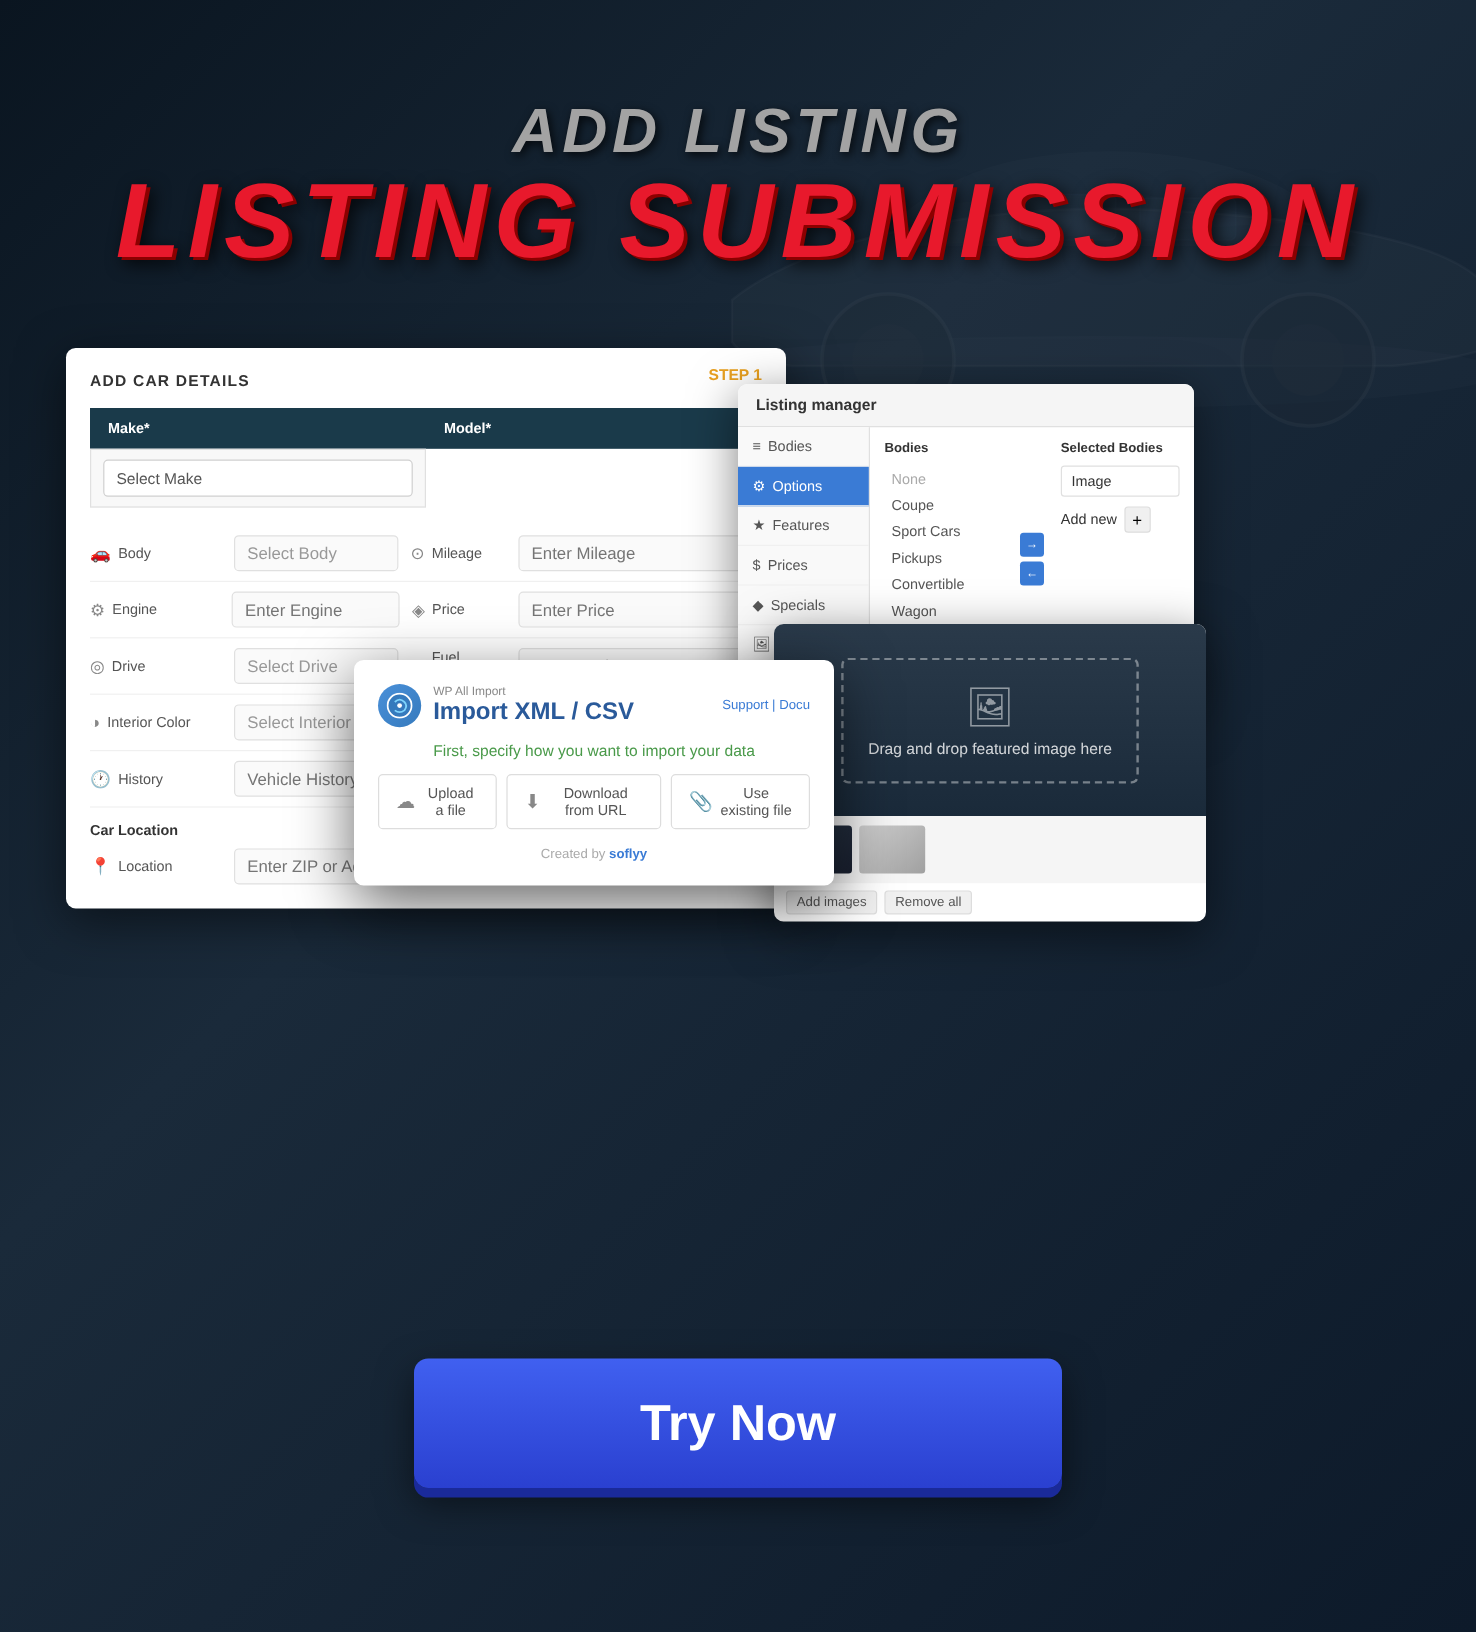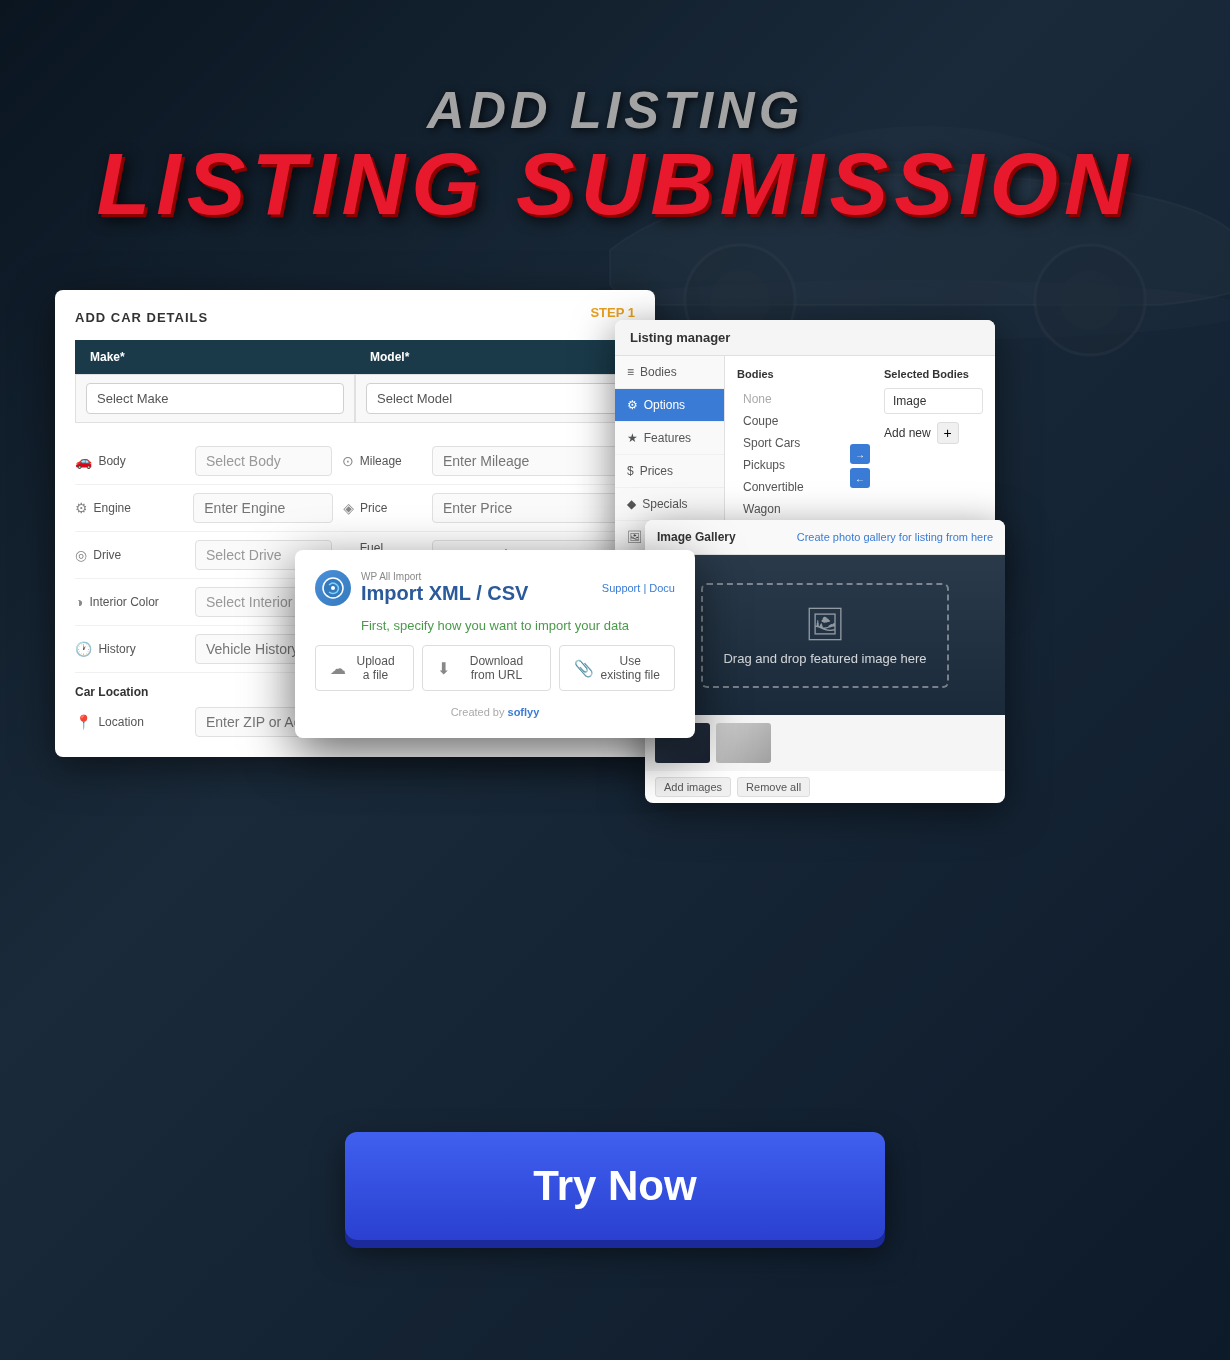--- a/index.html
+++ b/index.html
@@ -524,25 +524,20 @@
       <div class="form-col">
         <div class="form-col-header">Make*</div>
         <div class="form-col-body">
           <select class="select-field">
             <option>Select Make</option>
           </select>
         </div>
       </div>
       <div class="form-col">
         <div class="form-col-header">Model*</div>
-        <div class="form-col-body">
-          <select class="select-field">
-            <option>Select Model</option>
-          </select>
-        </div>
       </div>
     </div>
 
     <div class="detail-row">
       <div class="detail-label">
         <span class="detail-icon">🚗</span>
         <span>Body</span>
       </div>
       <select class="detail-input select-type" style="width:140px">
         <option>Select Body</option>
@@ -667,24 +662,20 @@
               <span>Add new</span>
               <button class="add-new-btn">+</button>
             </div>
           </div>
         </div>
       </div>
     </div>
   </div>
 
   <div class="image-gallery-card">
-    <div class="ig-header">
-      <span class="ig-title">Image Gallery</span>
-      <span class="ig-link">Create photo gallery for listing from here</span>
-    </div>
     <div class="ig-dropzone">
       <div class="ig-dropzone-border">
         <div class="ig-image-icon">🖼</div>
         <div class="ig-drop-text">Drag and drop featured image here</div>
       </div>
     </div>
     <div class="ig-thumbnails">
       <div class="ig-thumb ig-thumb-dark"></div>
       <div class="ig-thumb ig-thumb-light"></div>
     </div>

